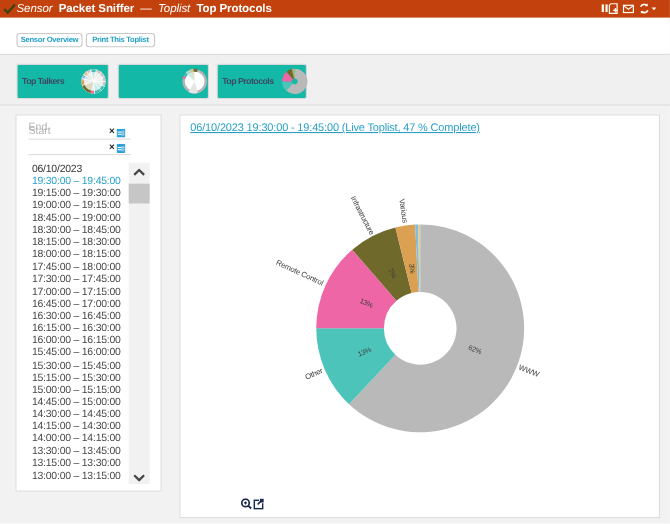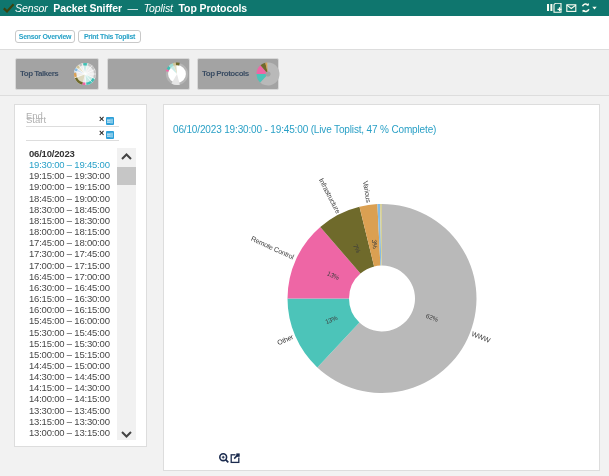--- a/index.html
+++ b/index.html
@@ -1,30 +1,30 @@
 <!DOCTYPE html>
 <html><head><meta charset="utf-8"><style>
 html,body{margin:0;padding:0;}
 body{width:609px;height:476px;position:relative;font-family:"Liberation Sans",sans-serif;background:#f2f2f2;overflow:hidden;}
 .abs{position:absolute;}
-#topbar{left:0;top:0;width:609px;height:20px;background:#0f766e;color:#fff;}
+#topbar{left:0;top:0;width:609px;height:20px;background:#c2410c;color:#fff;}
 #topbar .txt{position:absolute;top:0;left:15px;height:16px;line-height:16px;font-size:10.5px;letter-spacing:-0.1px;white-space:nowrap;}
 #btnrow{left:0;top:16px;width:609px;height:33px;background:#fff;}
 .btn{position:absolute;top:14px;height:11px;background:#fff;border:1px solid #c9c9c9;border-radius:3px;color:#25a1c7;font-weight:bold;font-size:7px;letter-spacing:-0.3px;line-height:11px;text-align:center;white-space:nowrap;}
 #tabrow{left:0;top:49px;width:609px;height:45px;background:#f0f0f0;border-top:1px solid #ddd;border-bottom:1px solid #ddd;}
-.tab{position:absolute;top:8px;height:30px;background:#a3a3a3;border:1px solid #d8d8d8;border-radius:2px;}
+.tab{position:absolute;top:8px;height:30px;background:#14b8a6;border:1px solid #d8d8d8;border-radius:2px;}
 .tab .tx{position:absolute;left:4px;top:0;height:30px;line-height:30px;font-size:8px;letter-spacing:-0.5px;font-weight:bold;color:#3b4d63;white-space:nowrap;}
 .tab svg{position:absolute;top:3px;}
 #leftpanel{left:14px;top:104px;width:131px;height:341px;background:#fff;border:1px solid #ddd;}
 .inlabel{position:absolute;left:11px;color:#b0b0b0;font-size:9.5px;}
 .inline{position:absolute;left:11px;width:93px;border-bottom:1px solid #ddd;}
 .xic{position:absolute;font-size:9px;font-weight:bold;color:#222;}
 .list{position:absolute;left:14px;top:43px;font-size:9.5px;letter-spacing:-0.2px;color:#474747;line-height:11.16px;white-space:nowrap;}
 #chartpanel{left:163px;top:104px;width:435px;height:365px;background:#fff;border:1px solid #ddd;}
-#ctitle{position:absolute;left:9px;top:19px;font-size:10px;letter-spacing:-0.15px;color:#2aa0c6;white-space:nowrap;}
+#ctitle{position:absolute;left:9px;top:6px;font-size:10px;letter-spacing:-0.15px;color:#2aa0c6;white-space:nowrap;text-decoration:underline;}
 </style></head><body>
 
 <div id="topbar" class="abs">
 <svg class="abs" style="left:3px;top:3px" width="12" height="10" viewBox="0 0 12 10">
       <path d="M0.8 5.4 L4 8.4 L10.6 1.2" stroke="#3c430f" stroke-width="2.2" fill="none"></path>
     </svg>
 <div class="txt"><i>Sensor</i>&nbsp; <b>Packet Sniffer</b> &nbsp;—&nbsp; <i>Toplist</i>&nbsp; <b>Top Protocols</b></div>
 <svg class="abs" style="left:546px;top:3px" width="60" height="10" viewBox="0 0 60 10" fill="#fbfdf2">
 <rect x="1" y="1" width="2" height="7"></rect>
       <rect x="4.4" y="1" width="2" height="7"></rect>
@@ -116,21 +116,21 @@
 <span class="inlabel" style="top:5px;">End</span>
     <div class="inline" style="top:35px;"></div>
 <span class="xic" style="left:84px;top:22.5px;">×</span>
 <svg class="abs" style="left:91px;top:25.5px" width="8" height="8" viewBox="0 0 8 8">
       <rect width="8" height="8" rx="1" fill="#2d9fd8"></rect>
       <rect x="1" y="2.6" width="6" height="1" fill="#fff"></rect>
       <rect x="1" y="4.6" width="6" height="1" fill="#fff"></rect>
       <rect x="4.2" y="1.6" width="2.8" height="5" fill="#7cc7e8" opacity="0.8"></rect>
     </svg>
 <div class="list">
-<div style="font-weight:bold;color:#333;">06/10/2023</div>
+<div style="font-weight:normal;color:#333;">06/10/2023</div>
 <div style="color:#29a1c8;">19:30:00 – 19:45:00</div>
 <div>19:15:00 – 19:30:00</div>
 <div>19:00:00 – 19:15:00</div>
 <div>18:45:00 – 19:00:00</div>
 <div>18:30:00 – 18:45:00</div>
 <div>18:15:00 – 18:30:00</div>
 <div>18:00:00 – 18:15:00</div>
 <div>17:45:00 – 18:00:00</div>
 <div>17:30:00 – 17:45:00</div>
 <div>17:00:00 – 17:15:00</div>

